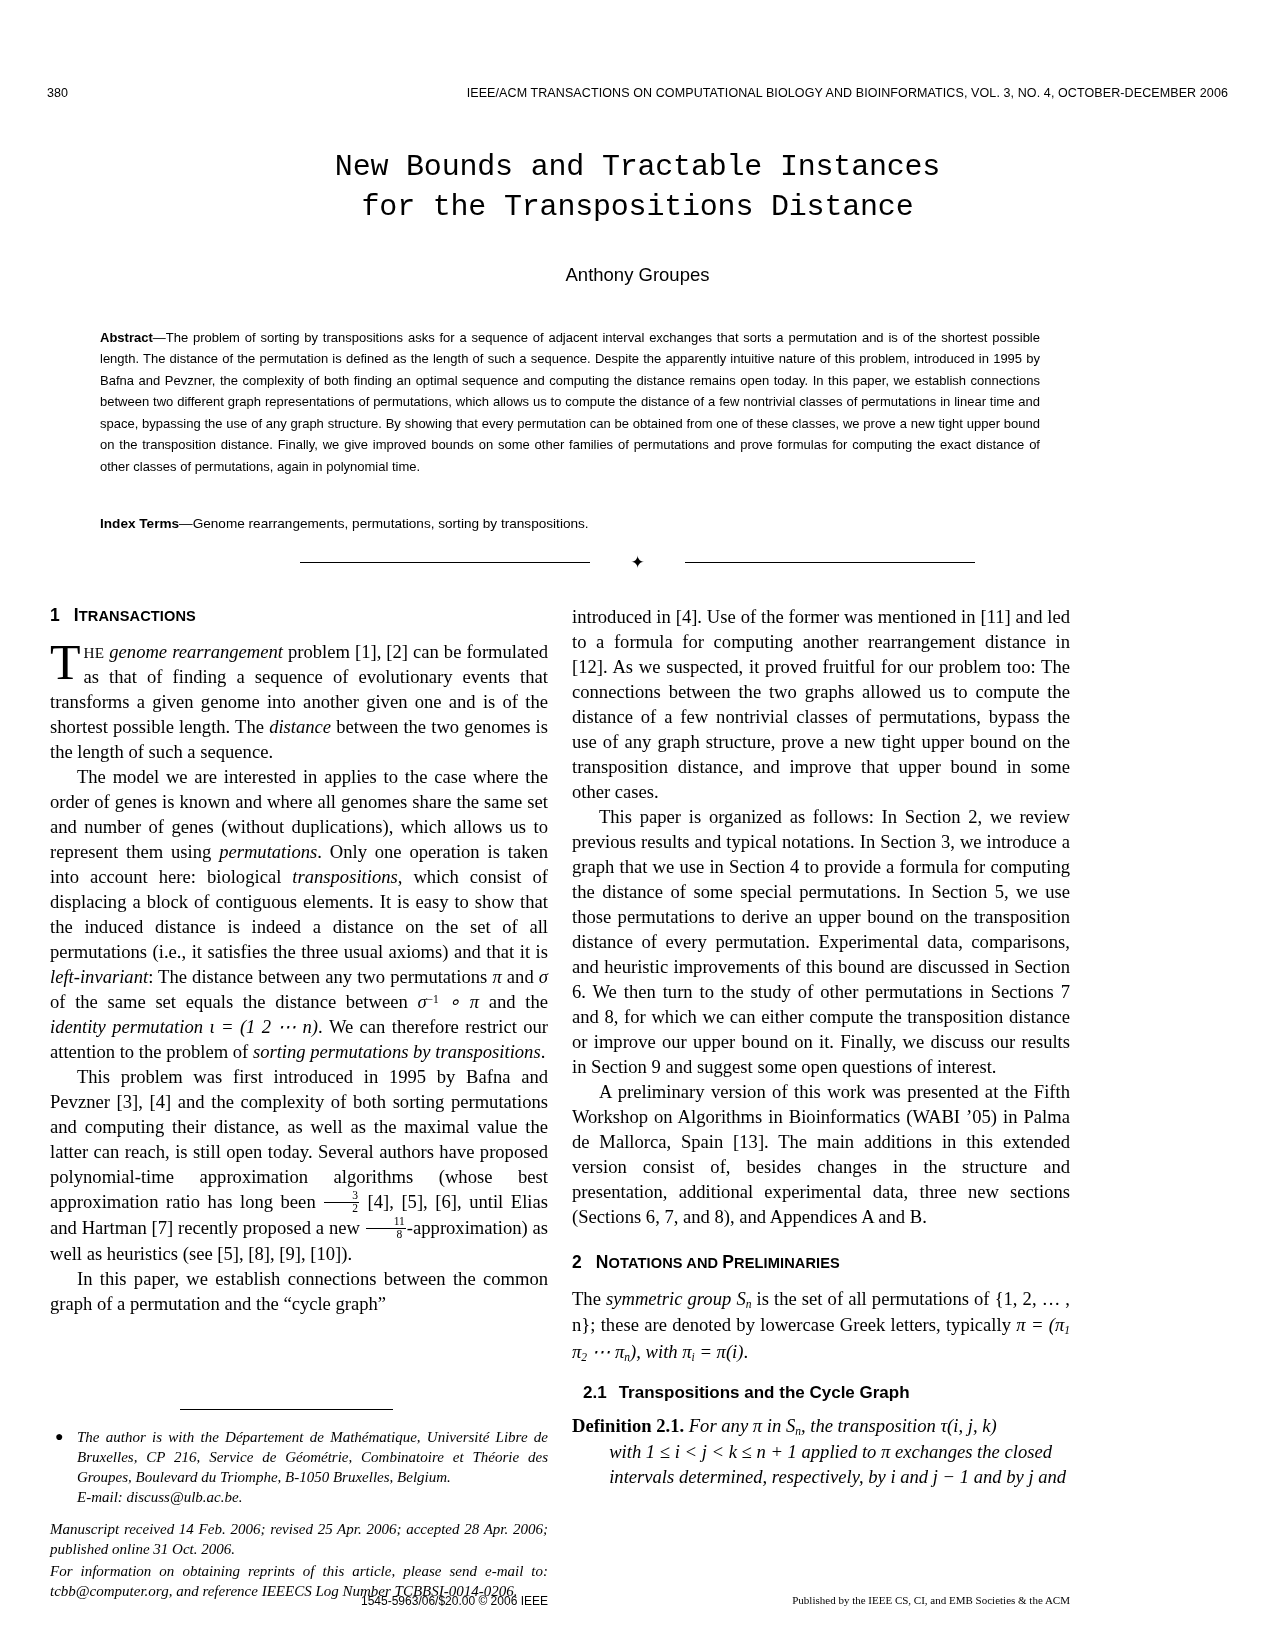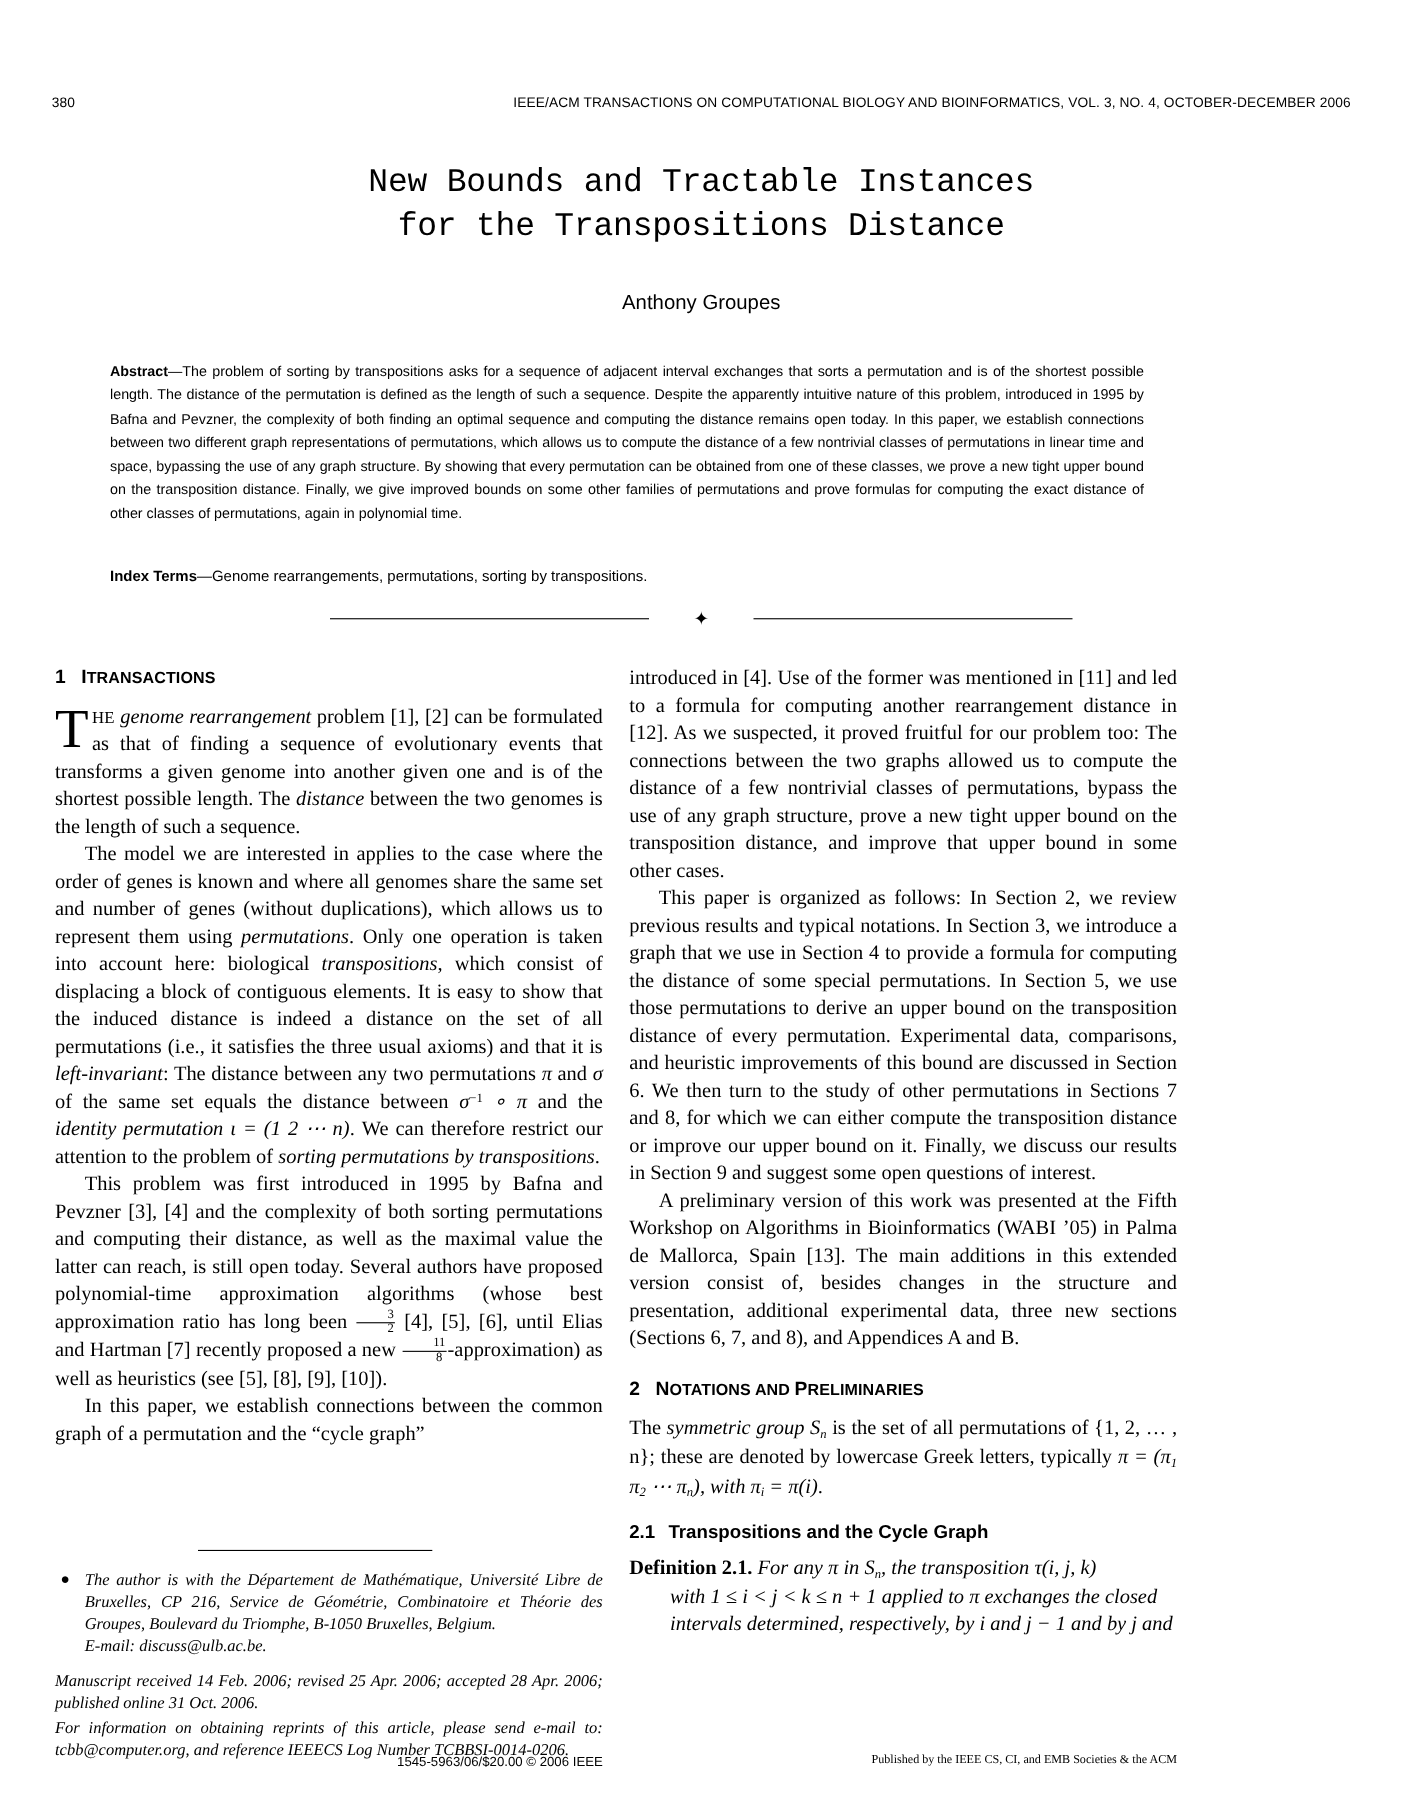--- a/index.html
+++ b/index.html
@@ -145,21 +145,21 @@
   .secnum-head .num { margin-right: 14px; }
   .sc { font-size: 14.6px; }
 
   .subsec-head {
     font-family: "Liberation Sans", sans-serif;
     font-weight: bold;
     font-size: 17px;
     margin: 16px 0 8px 0;
     text-align: left;
   }
-  .subsec-head .num { margin-right: 12px; }
+  .subsec-head .num { margin-right: 12px; margin-left: 11px; }
 
   p.body {
     margin: 0;
     text-indent: 1.45em;
   }
   p.body.noindent { text-indent: 0; }
 
   
   .dropcap-p {
     margin: 0;

